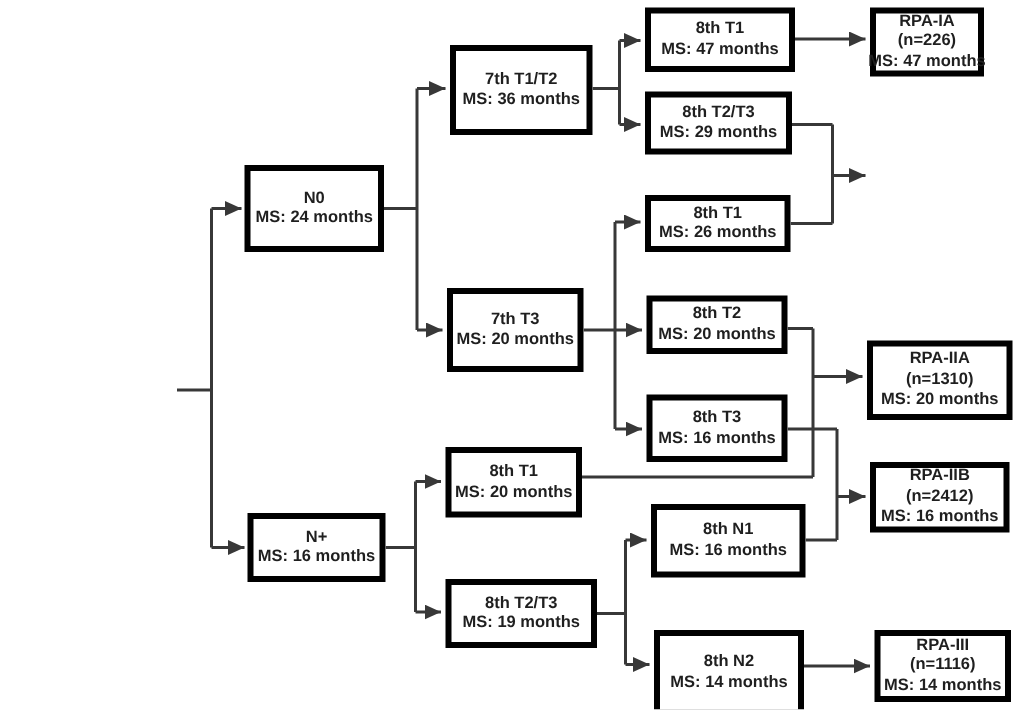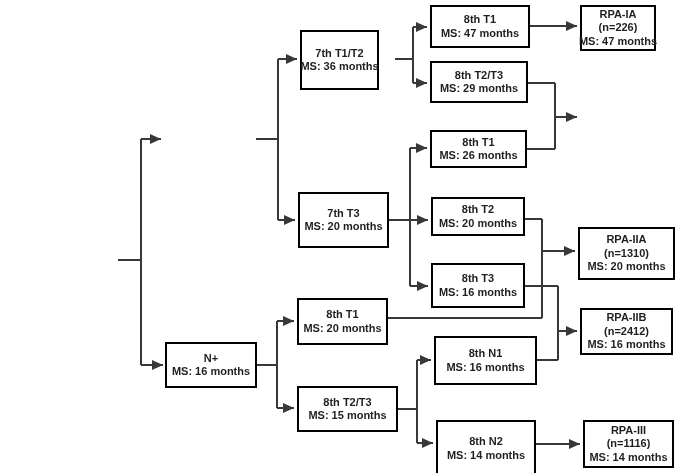--- a/index.html
+++ b/index.html
@@ -7,21 +7,21 @@
     position:relative;
     width:686px;height:473px;
     background:#ffffff;
     font-family:"Liberation Sans","DejaVu Sans",sans-serif;
     overflow:hidden;
   }
   .node{
     position:absolute;
     box-sizing:border-box;
     background:#ffffff;
-    border:2px solid #000000;
+    border:4px solid #000000;
     display:flex;
     flex-direction:column;
     align-items:center;
     justify-content:center;
     text-align:center;
     color:#1f1f1f;
     font-size:11px;
     font-weight:bold;
     line-height:13.5px;
     z-index:2;
@@ -67,27 +67,31 @@
     <path d="M542,251 H575" marker-end="url(#arr)"></path>
     <path d="M558,331 H577" marker-end="url(#arr)"></path>
     <path d="M277,321 H294" marker-end="url(#arr)"></path>
     <path d="M277,408 H294" marker-end="url(#arr)"></path>
     <path d="M417,360 H431" marker-end="url(#arr)"></path>
     <path d="M417,443 H433" marker-end="url(#arr)"></path>
     <path d="M536,444 H580" marker-end="url(#arr)"></path>
   </svg>
 
 
+  <div class="node" style="left:163px;top:110px;width:93px;height:58px">
+    <span>N0</span>
+    <span>MS: 24 months</span>
+  </div>
 
   <div class="node" style="left:165px;top:342px;width:92px;height:46px">
     <span>N+</span>
     <span>MS: 16 months</span>
   </div>
 
-  <div class="node" style="left:300px;top:30px;width:79px;height:60px">
+  <div class="node" style="left:300px;top:30px;width:95px;height:60px">
     <span>7th T1/T2</span>
     <span>MS: 36 months</span>
   </div>
 
   <div class="node" style="left:298px;top:192px;width:91px;height:56px">
     <span>7th T3</span>
     <span>MS: 20 months</span>
   </div>
 
   <div class="node" style="left:430px;top:5px;width:100px;height:43px">
@@ -115,21 +119,21 @@
     <span>MS: 16 months</span>
   </div>
 
   <div class="node" style="left:297px;top:298px;width:91px;height:47px">
     <span>8th T1</span>
     <span>MS: 20 months</span>
   </div>
 
   <div class="node" style="left:297px;top:386px;width:101px;height:46px">
     <span>8th T2/T3</span>
-    <span>MS: 15 months</span>
+    <span>MS: 19 months</span>
   </div>
 
   <div class="node" style="left:434px;top:336px;width:103px;height:49px">
     <span>8th N1</span>
     <span>MS: 16 months</span>
   </div>
 
   <div class="node" style="left:436px;top:420px;width:100px;height:57px">
     <span>8th N2</span>
     <span>MS: 14 months</span>

